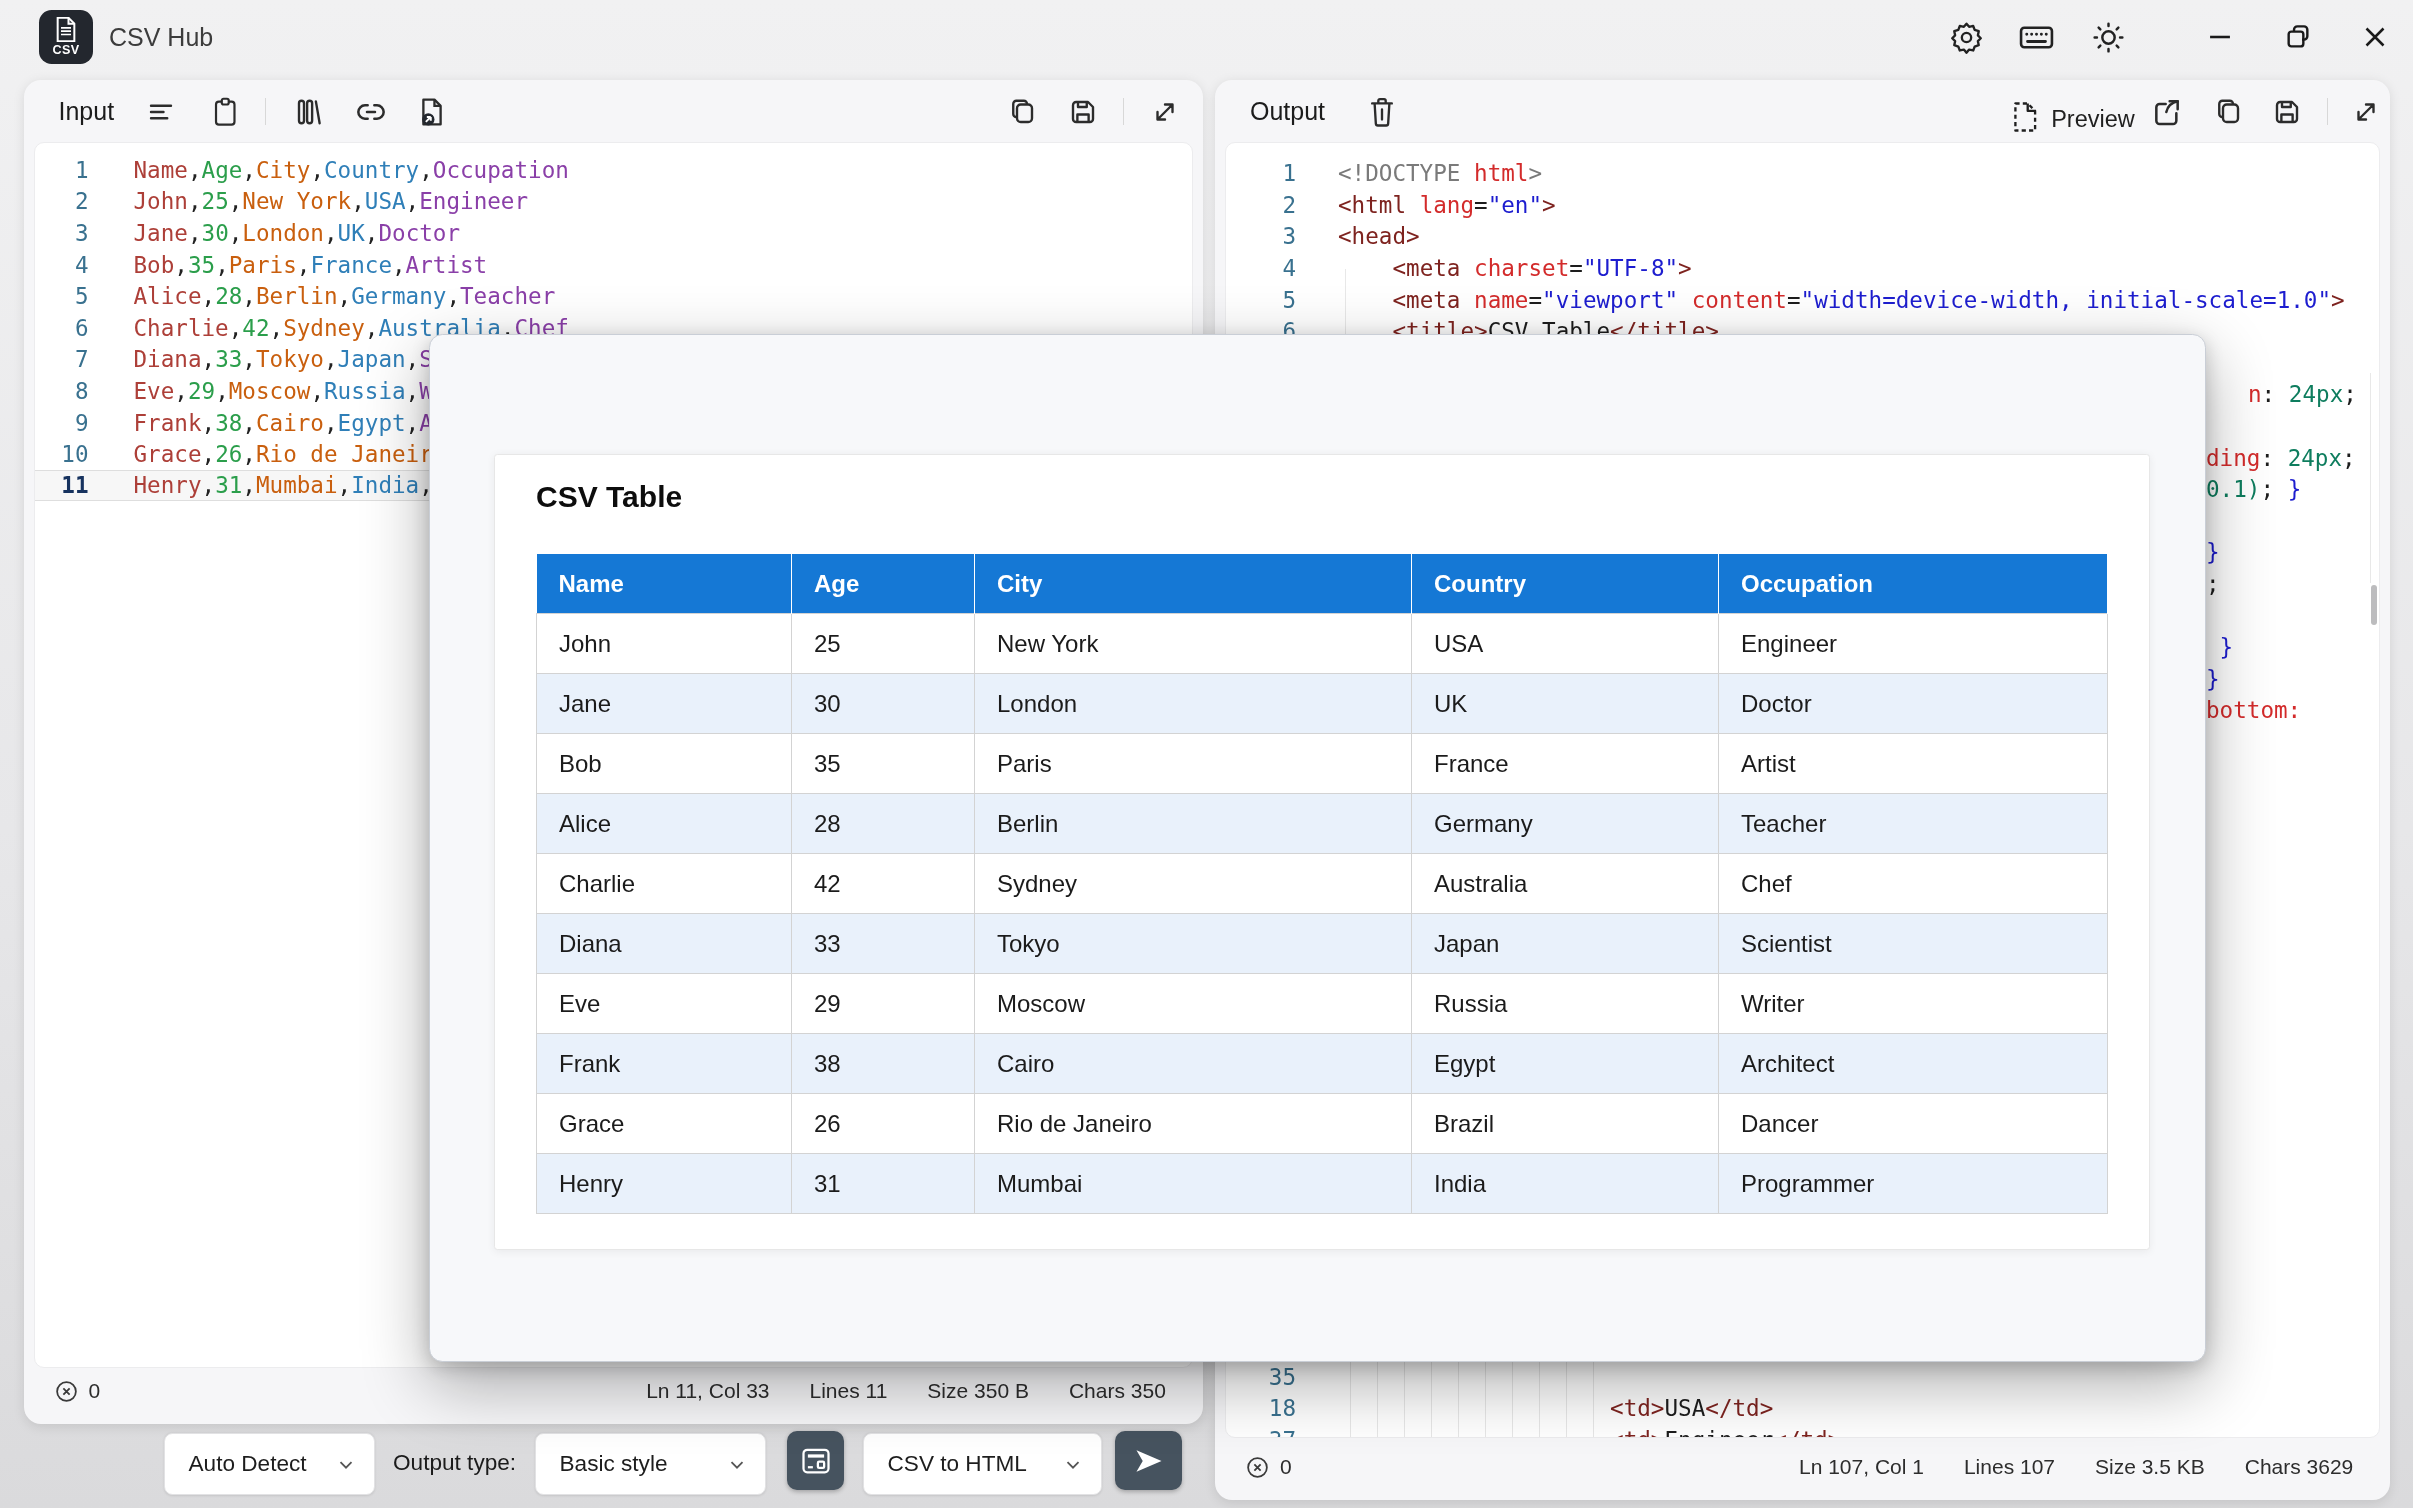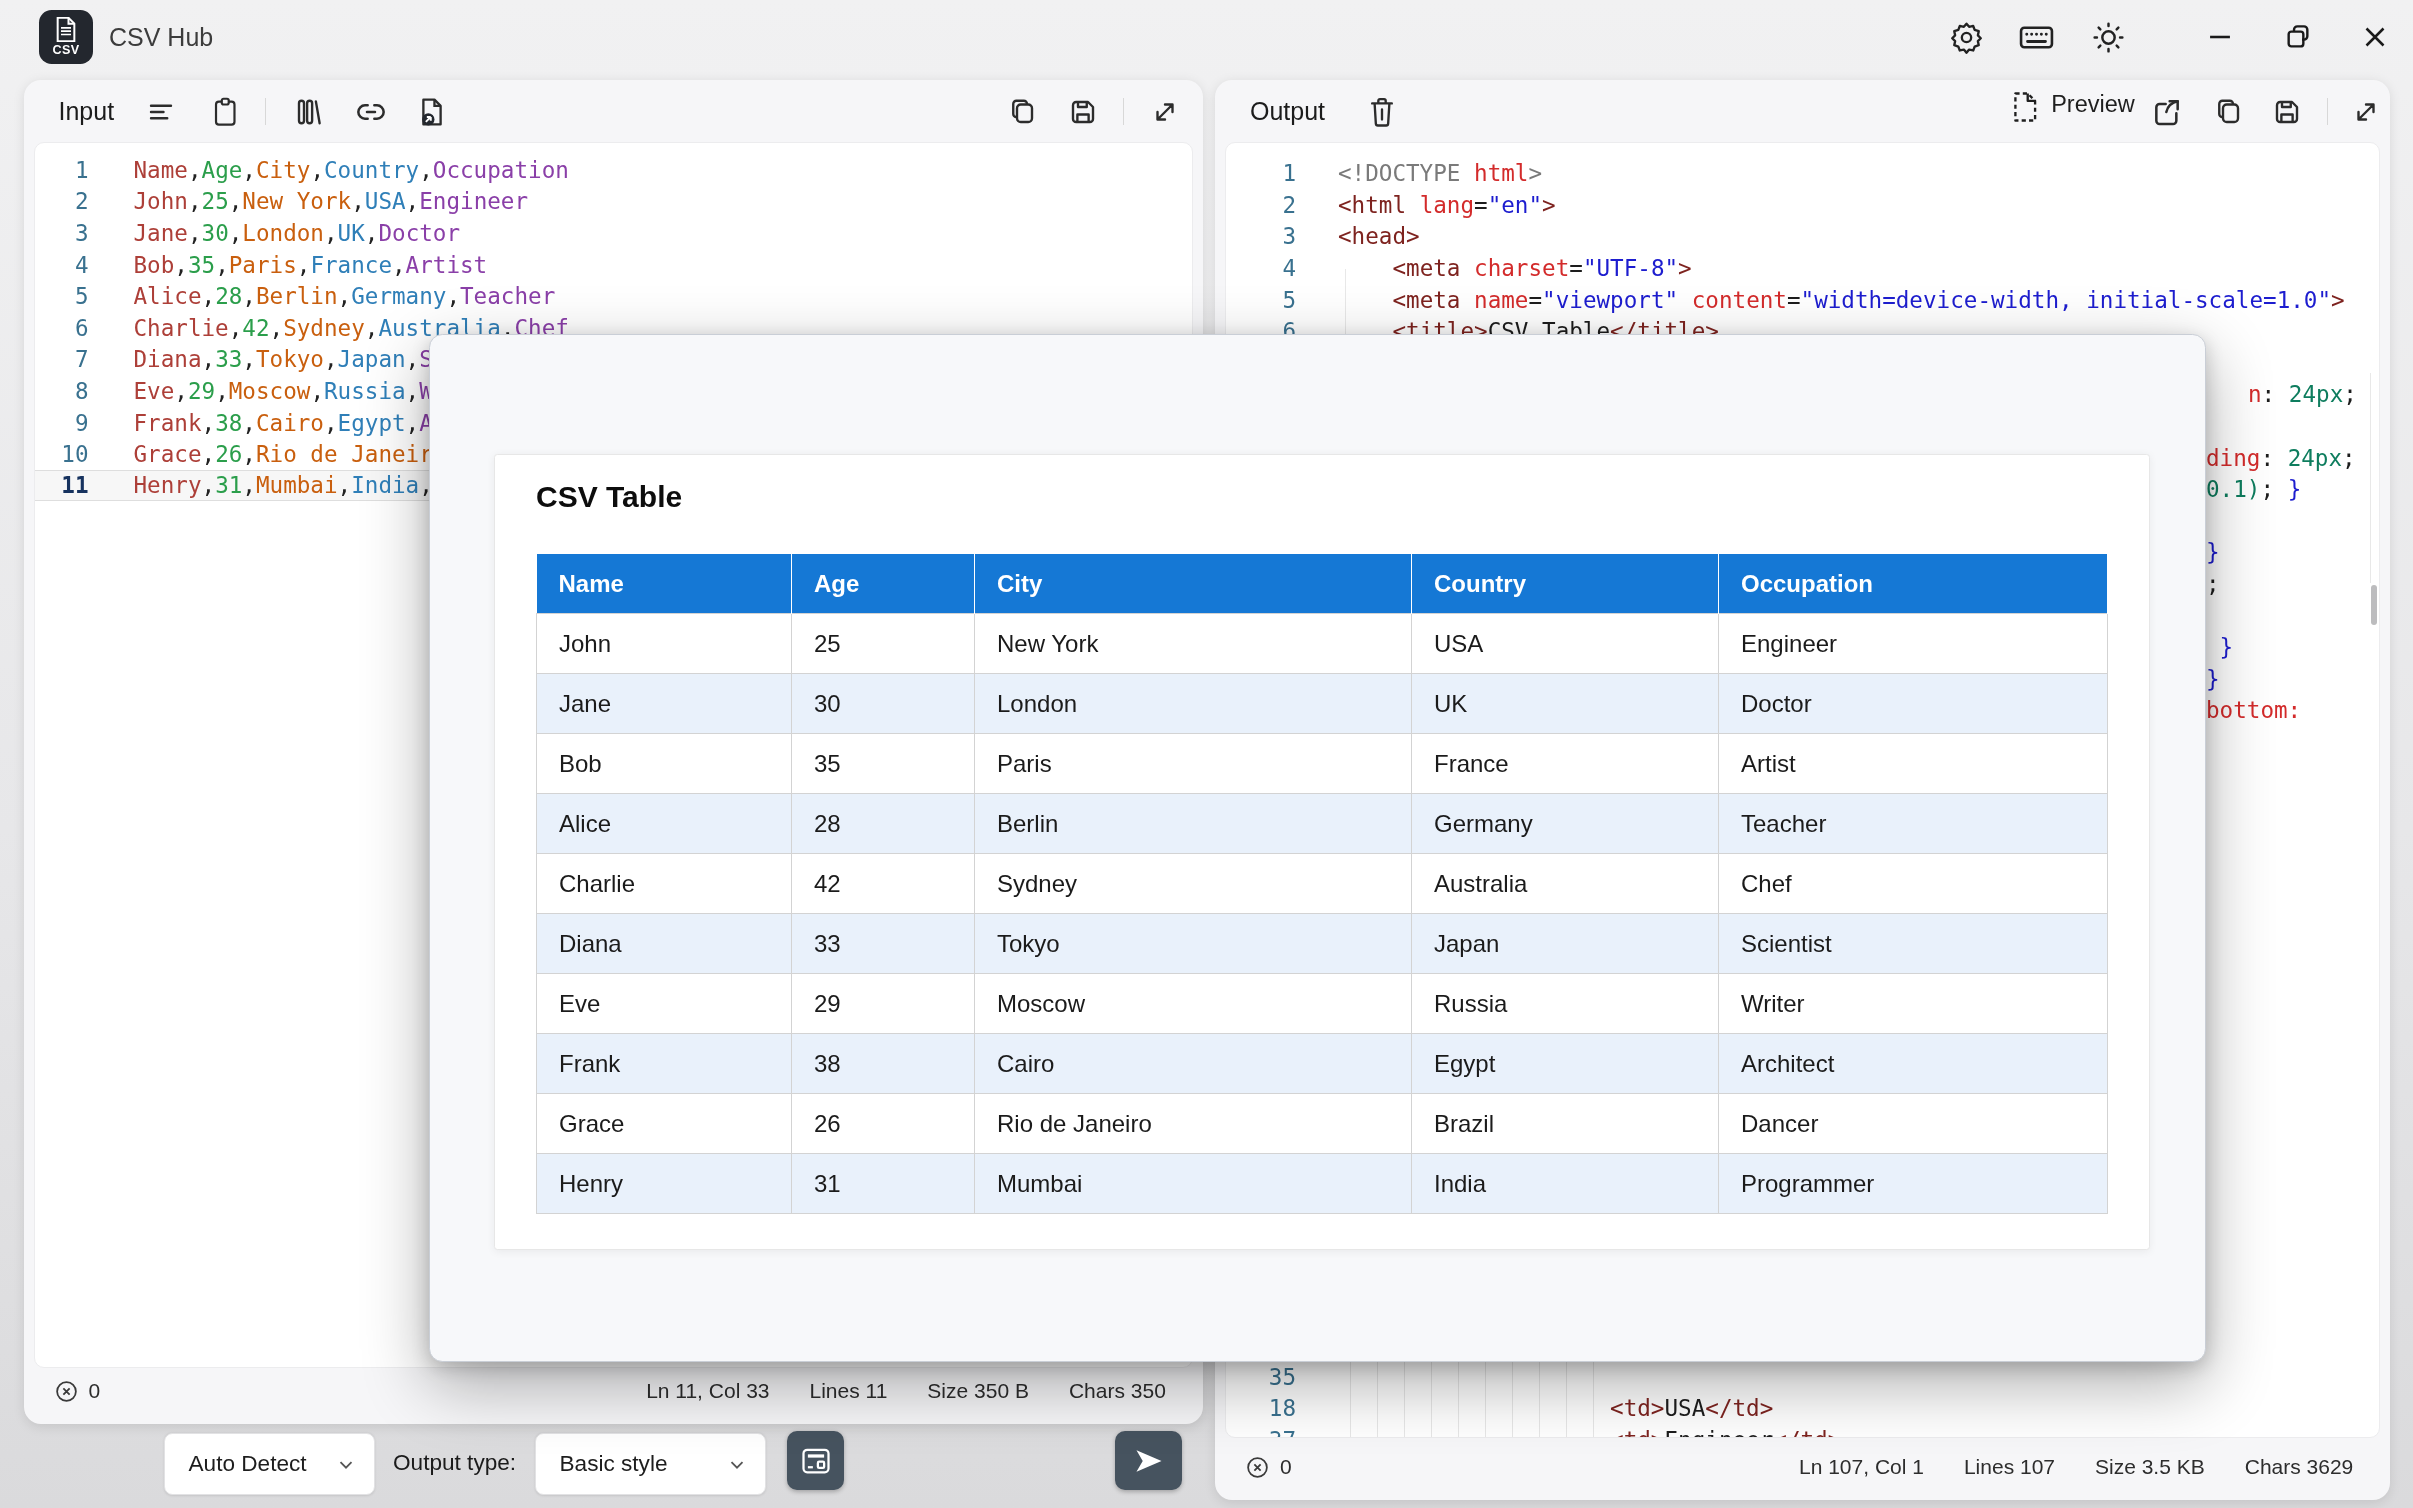--- a/index.html
+++ b/index.html
@@ -14,21 +14,21 @@
   .app-icon .csv-label{color:#fff;font-size:12.6px;font-weight:bold;letter-spacing:0.4px;margin-top:0.8px;}
   .app-title{position:absolute;left:109px;top:0;height:75px;line-height:75px;font-size:25px;color:#3c3c3c;}
   .tb-btn{position:absolute;top:17px;width:40px;height:40px;display:flex;align-items:center;justify-content:center;cursor:default;}
   
   .panel{position:absolute;background:#f6f6f8;border-radius:17px;box-shadow:0 2.5px 11.7px rgba(0,0,0,.10);}
   .panel.input{left:23.5px;top:80px;width:1179px;height:1344px;}
   .panel.output{left:1215px;top:80px;width:1175px;height:1420px;}
   .panel-title{position:absolute;left:35px;top:0;height:62px;line-height:62px;font-size:25px;color:#1c1c1c;}
   .hd-icon{position:absolute;top:12.6px;width:39px;height:39px;display:flex;align-items:center;justify-content:center;}
   .hd-divider{position:absolute;top:18.4px;width:0.8px;height:27px;background:#d8d8d8;}
-  .preview-btn{position:absolute;top:11px;height:42px;display:flex;align-items:flex-start;gap:11.7px;font-size:23.5px;color:#1f1f1f;}
+  .preview-btn{position:absolute;top:11px;height:42px;display:flex;align-items:flex-end;gap:11.7px;font-size:23.5px;color:#1f1f1f;}
   
   .editor{position:absolute;background:#fff;border:0.8px solid #ececee;border-radius:10px;overflow:hidden;
           font-family:"DejaVu Sans Mono",monospace;font-size:22.6px;}
   .editor.in{left:10px;top:62px;width:1157px;height:1224px;}
   .editor.out{left:10px;top:62px;width:1153px;height:1294px;}
   .ed-line{position:absolute;left:0;width:100%;height:32px;line-height:32px;white-space:pre;}
   .ed-line .ln{position:absolute;left:0;top:0;text-align:right;color:#39718f;}
   .editor.in .ln{width:54px;} .editor.in .code{position:absolute;left:99px;top:0;}
   .editor.out .ln{width:70px;} .editor.out .code{position:absolute;left:112px;top:0;}
   .ed-line.active{background:#f7f7f7;border-top:1.7px solid #dedede;border-bottom:1.7px solid #dedede;height:28.5px;line-height:28.5px;}
@@ -311,20 +311,28 @@
   <div class="dark-btn" style="left:787px;width:57px;height:59px">
     <span>
       <svg width="34" height="30" viewBox="0 0 26 24" fill="none" stroke="#fff" stroke-width="1.8">
           <rect x="3" y="3" width="20" height="18" rx="3"></rect>
           <path d="M6.5 8h13" stroke-width="2.6"></path>
           <rect x="14.5" y="12.5" width="5" height="5" rx="1"></rect>
           <path d="M6.5 17h4"></path>
         </svg>
     </span>
   </div>
+  <div class="tool select" style="left:863px;width:237px">
+    <span class="val">CSV to HTML</span>
+    <span class="chev">
+        <svg width="22" height="22" viewBox="0 0 24 24" fill="none" stroke="#555" stroke-width="2">
+          <path d="M6 10l6 6 6-6"></path>
+        </svg>
+      </span>
+  </div>
   <div class="dark-btn" style="left:1115px;width:67px;height:59px">
     <span>
       <svg width="34" height="34" viewBox="0 0 38 38">
           <path d="M5 7l28 12L5 31l7-12z" fill="#fff"></path>
         </svg>
     </span>
   </div>
 
   <div class="preview-window">
     <div class="pw-card">

